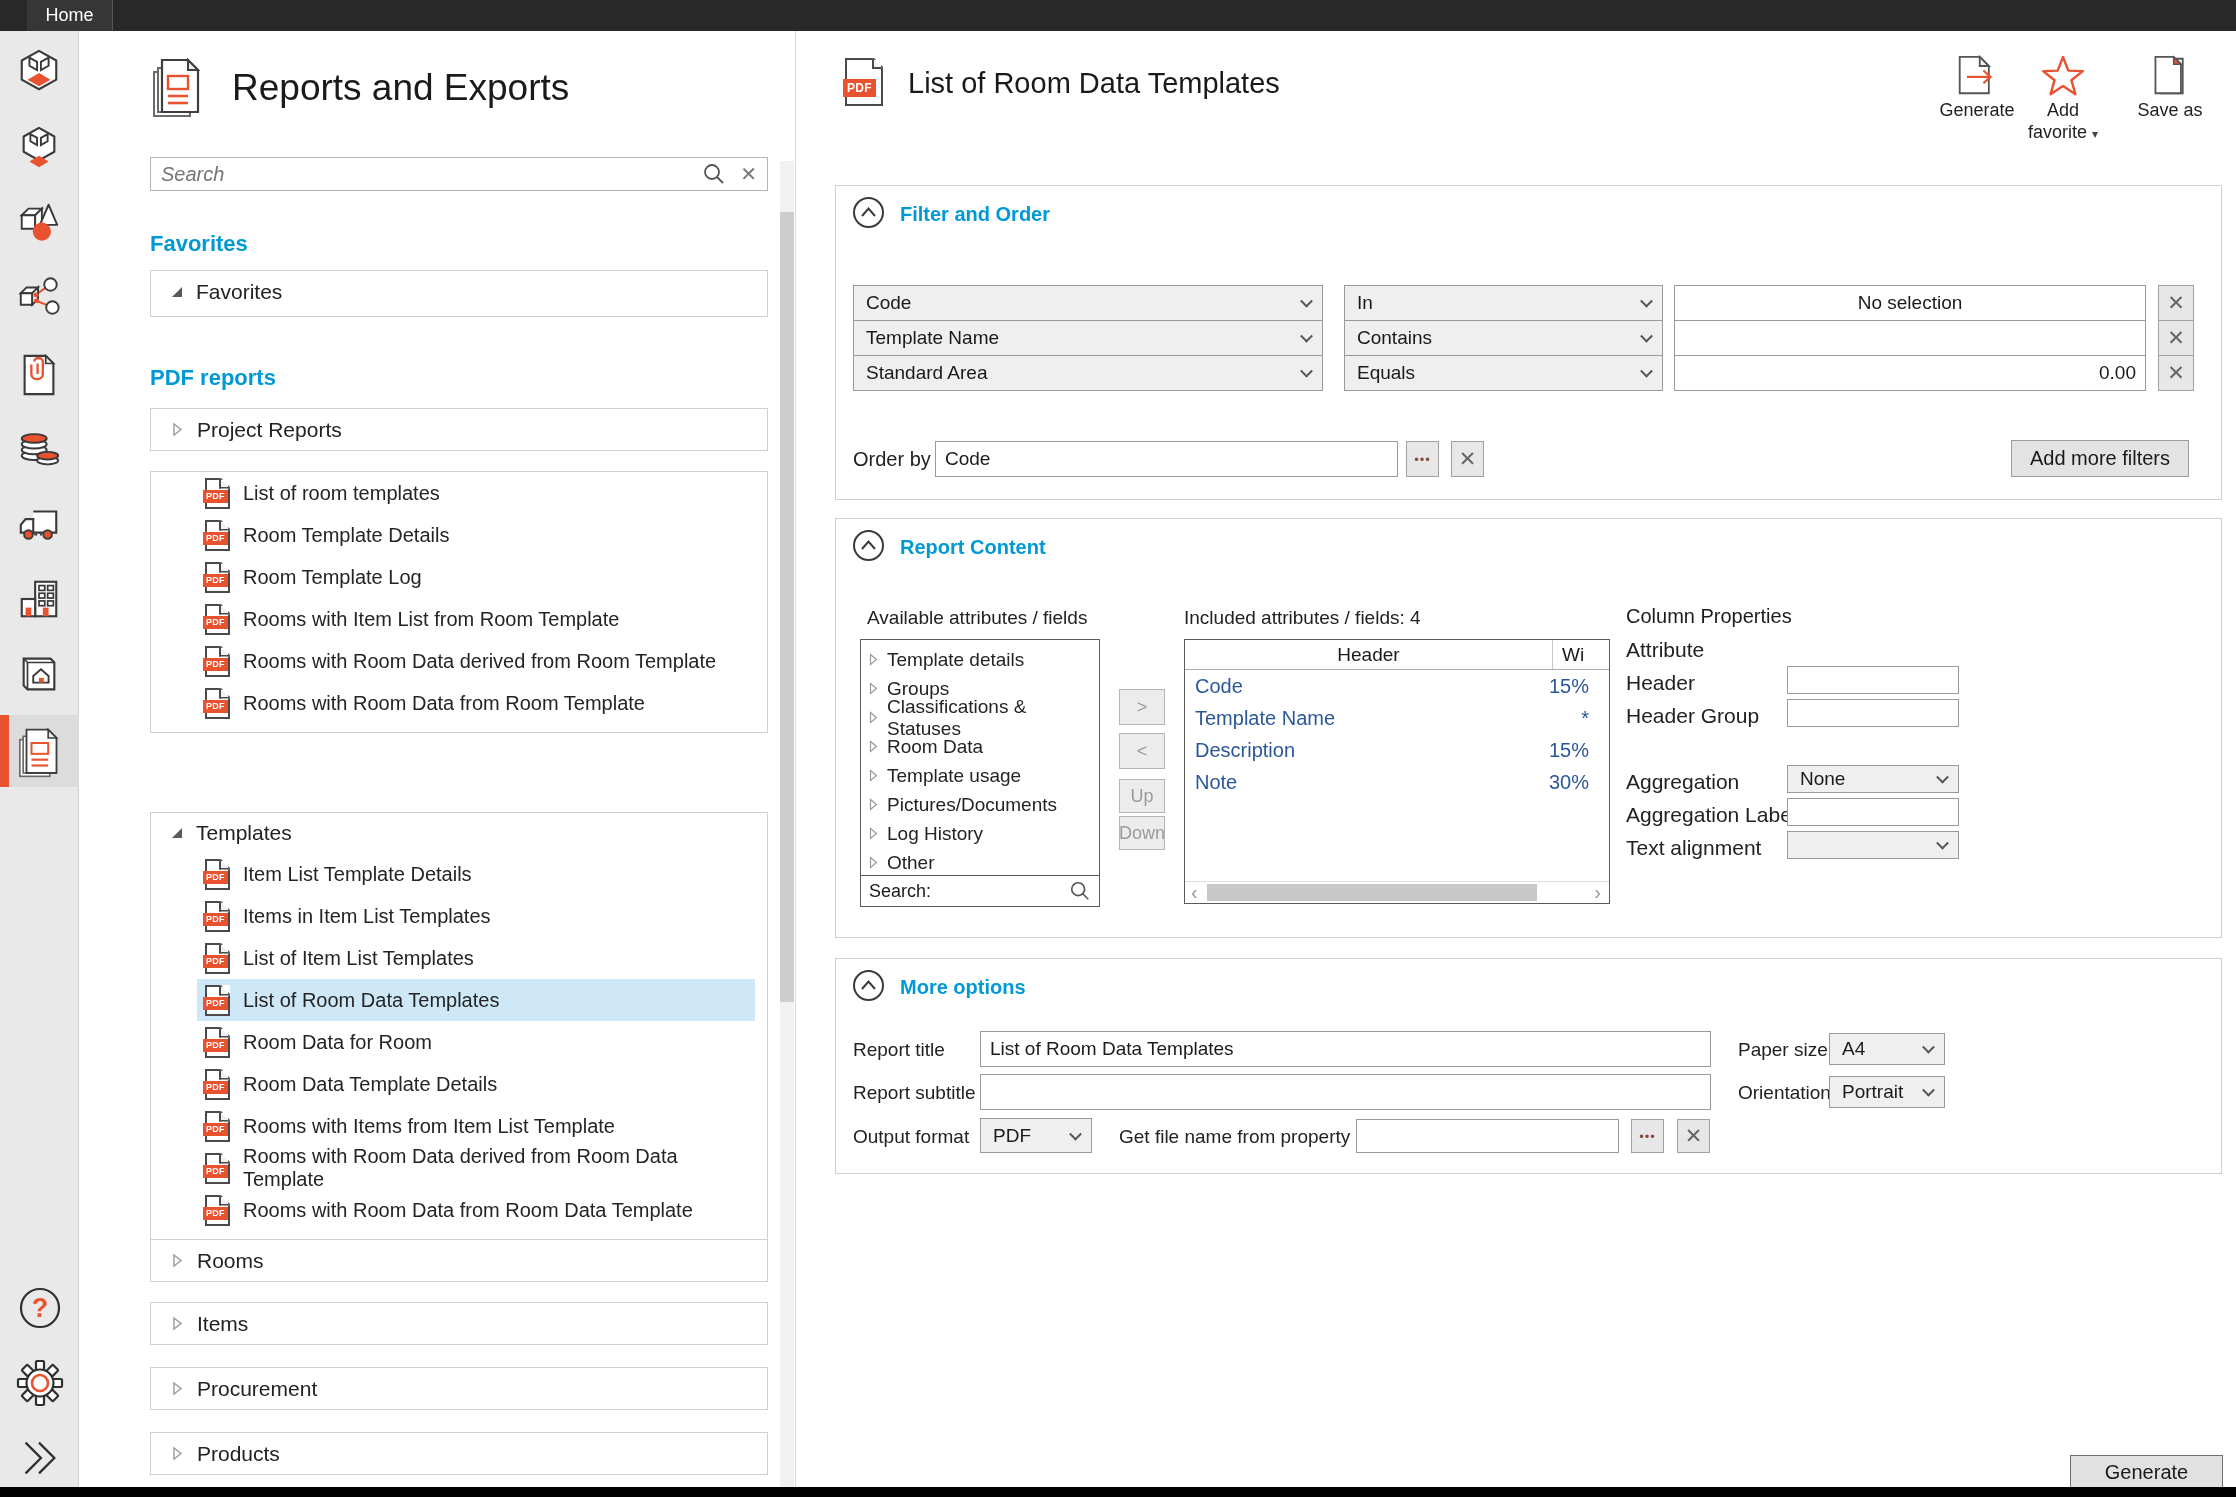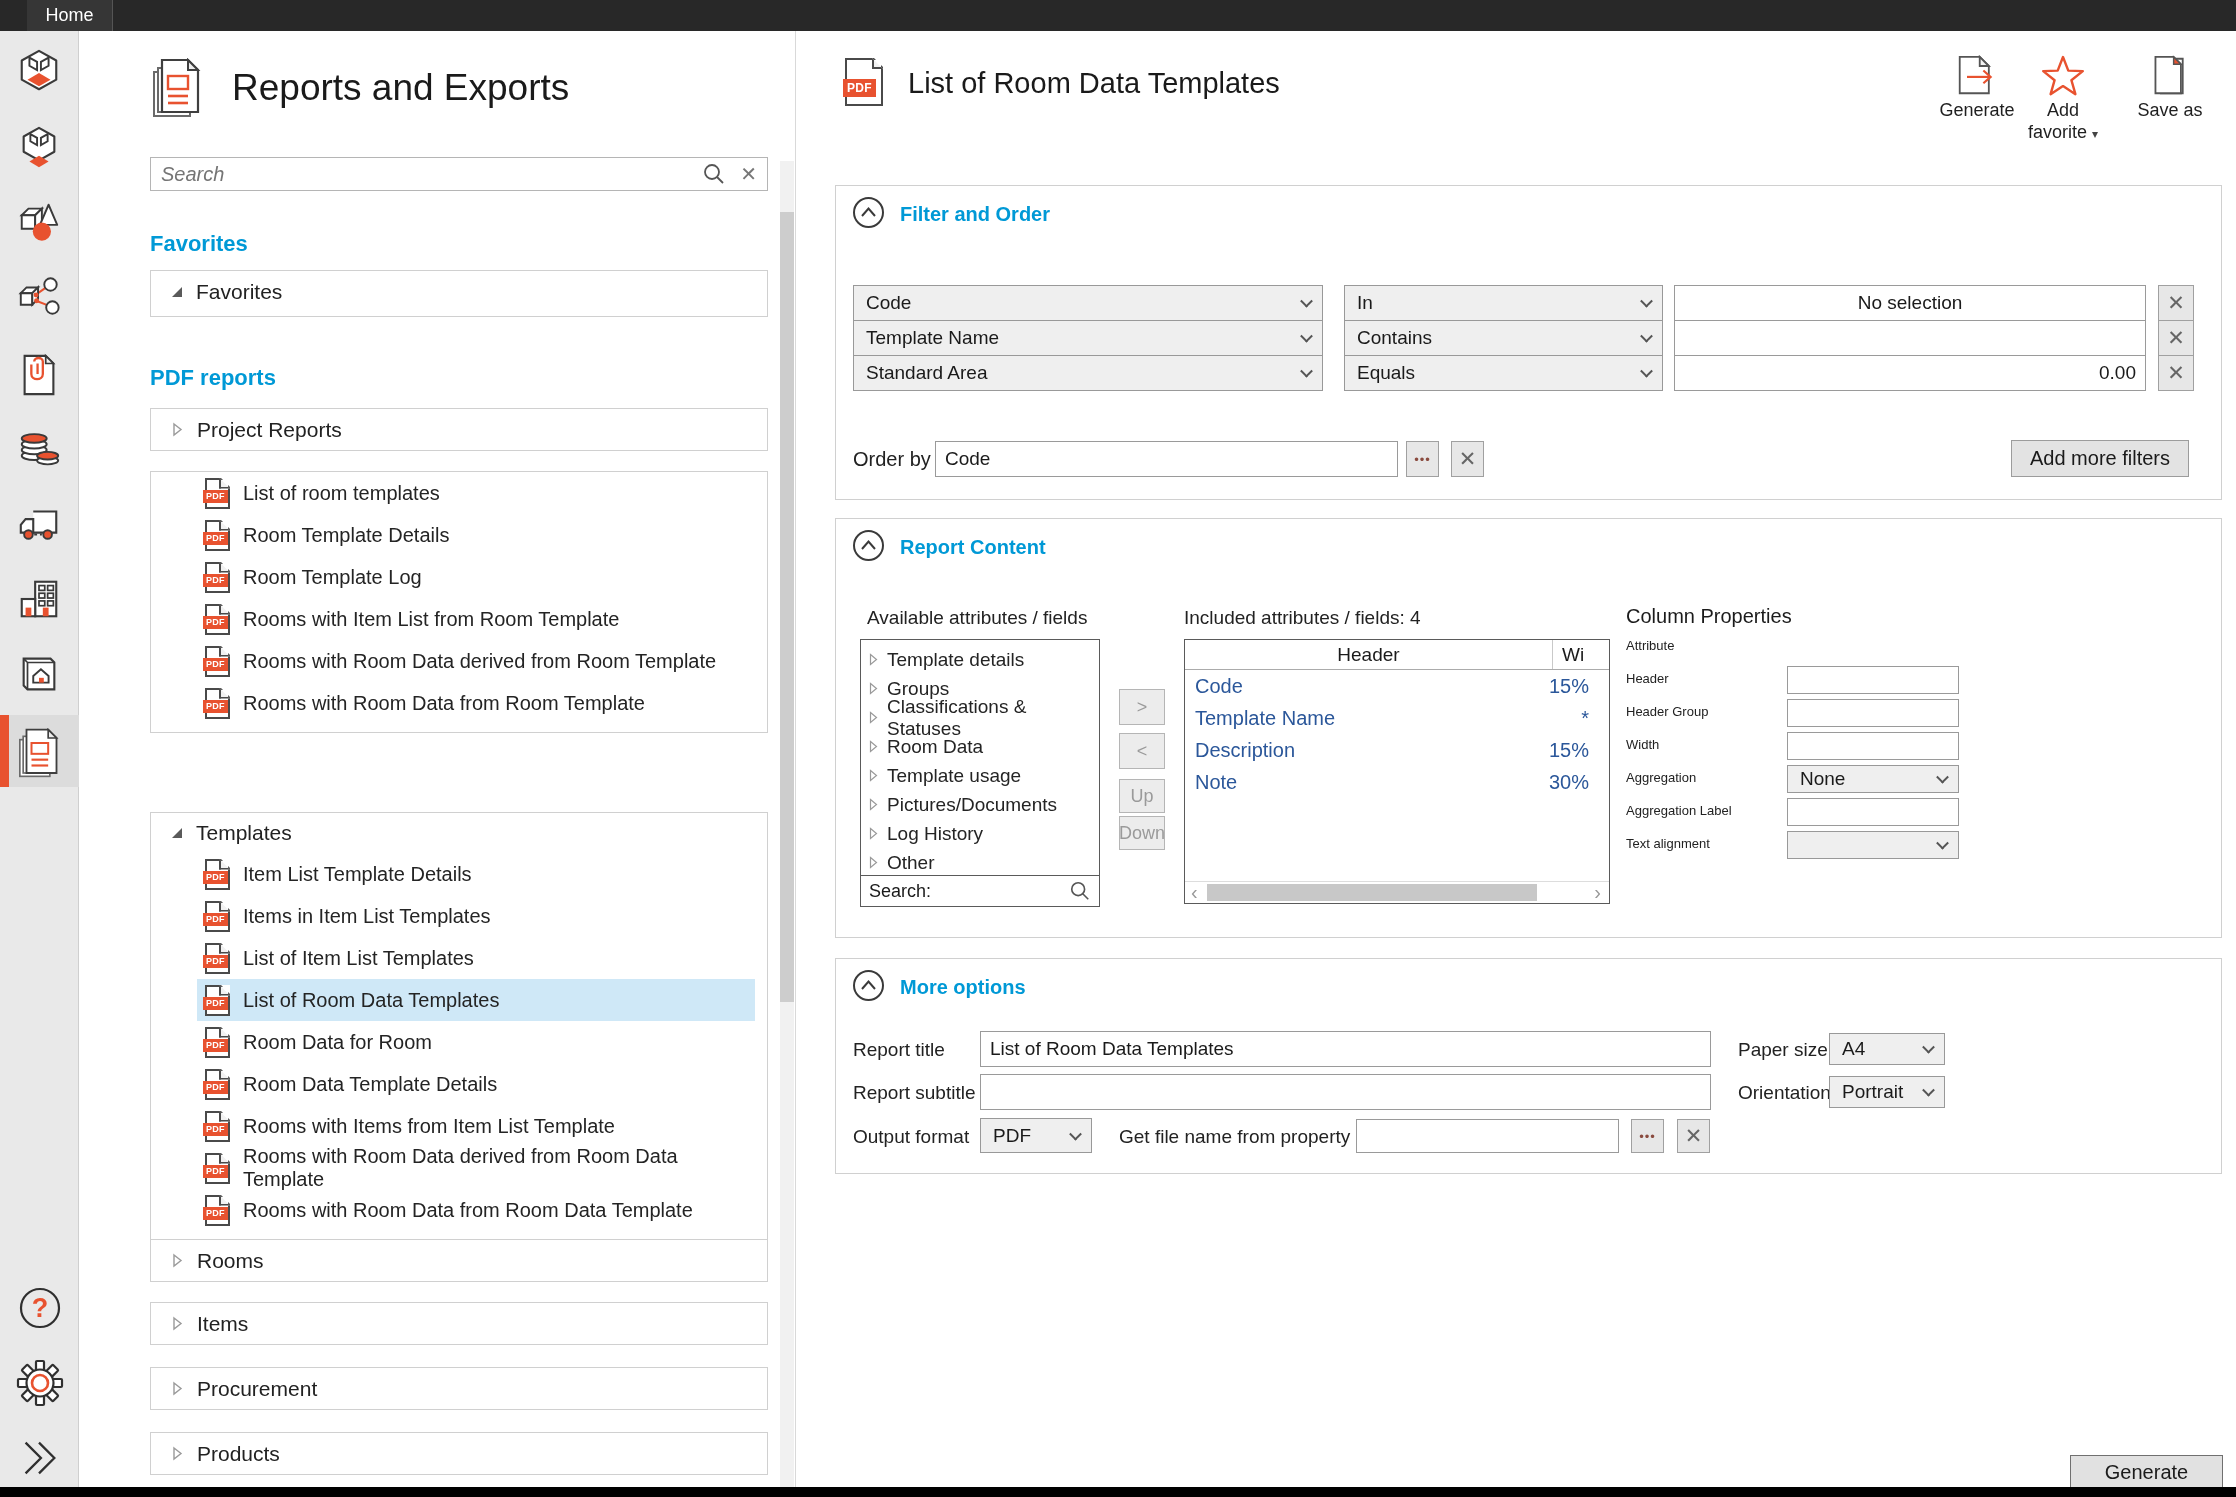--- a/index.html
+++ b/index.html
@@ -85,21 +85,21 @@
   .inc-head .h2 { position:absolute; left:377px; line-height:30px; }
   .inc-row { height:32px; position:relative; display:flex; align-items:center; font-size:20px; color:#2b579a; cursor:pointer; }
   .inc-row .hname { padding-left:10px; }
   .inc-row .wval { position:absolute; right:20px; }
   .hscroll { position:absolute; left:0; right:0; bottom:0; height:22px; border-top:1px solid #ddd; background:#fff; }
   .hthumb { position:absolute; left:22px; right:72px; top:2px; bottom:2px; background:#c8c8c8; }
   .harrow { position:absolute; top:0; height:22px; line-height:20px; color:#999; font-size:20px; cursor:pointer; }
 
   .props-title { position:absolute; left:790px; top:86px; font-size:20px; color:#1b1b1b; }
   .prow { position:absolute; left:790px; height:33px; width:560px; }
-  .prow .plabel { position:absolute; left:0; top:5px; font-size:13px; color:#222; }
+  .prow .plabel { position:absolute; left:0; top:5px; font-size:21px; color:#222; }
   .prow .pfield { left:161px; top:0; width:172px; height:28px; }
 
   .gen-bottom { position:absolute; left:2070px; top:1455px; width:153px; height:35px; background:#e1e1e1; border:1px solid #707070; font-size:20px; display:flex; align-items:center; justify-content:center; cursor:pointer; }
   .bottom-strip { position:absolute; left:0; top:1487px; width:2236px; height:10px; background:#000; }
 
   .mag { flex:none; }
   svg { display:block; }
 </style>
 </head>
 <body>
@@ -685,24 +685,20 @@
       <span class="plabel">Attribute</span>
     </div>
     <div class="prow" style="top:147px">
       <span class="plabel">Header</span>
       <input class="tinput pfield" style="">
     </div>
     <div class="prow" style="top:180px">
       <span class="plabel">Header Group</span>
       <input class="tinput pfield" style="">
     </div>
-    <div class="prow" style="top:213px">
-      <span class="plabel">Width</span>
-      <input class="tinput pfield" style="">
-    </div>
     <div class="prow" style="top:246px">
       <span class="plabel">Aggregation</span>
       <div class="dd pfield" style="position:absolute">
         <span>None</span>
           <span class="chev"></span>
       </div>
     </div>
     <div class="prow" style="top:312px">
       <span class="plabel">Text alignment</span>
       <div class="dd pfield" style="position:absolute">

